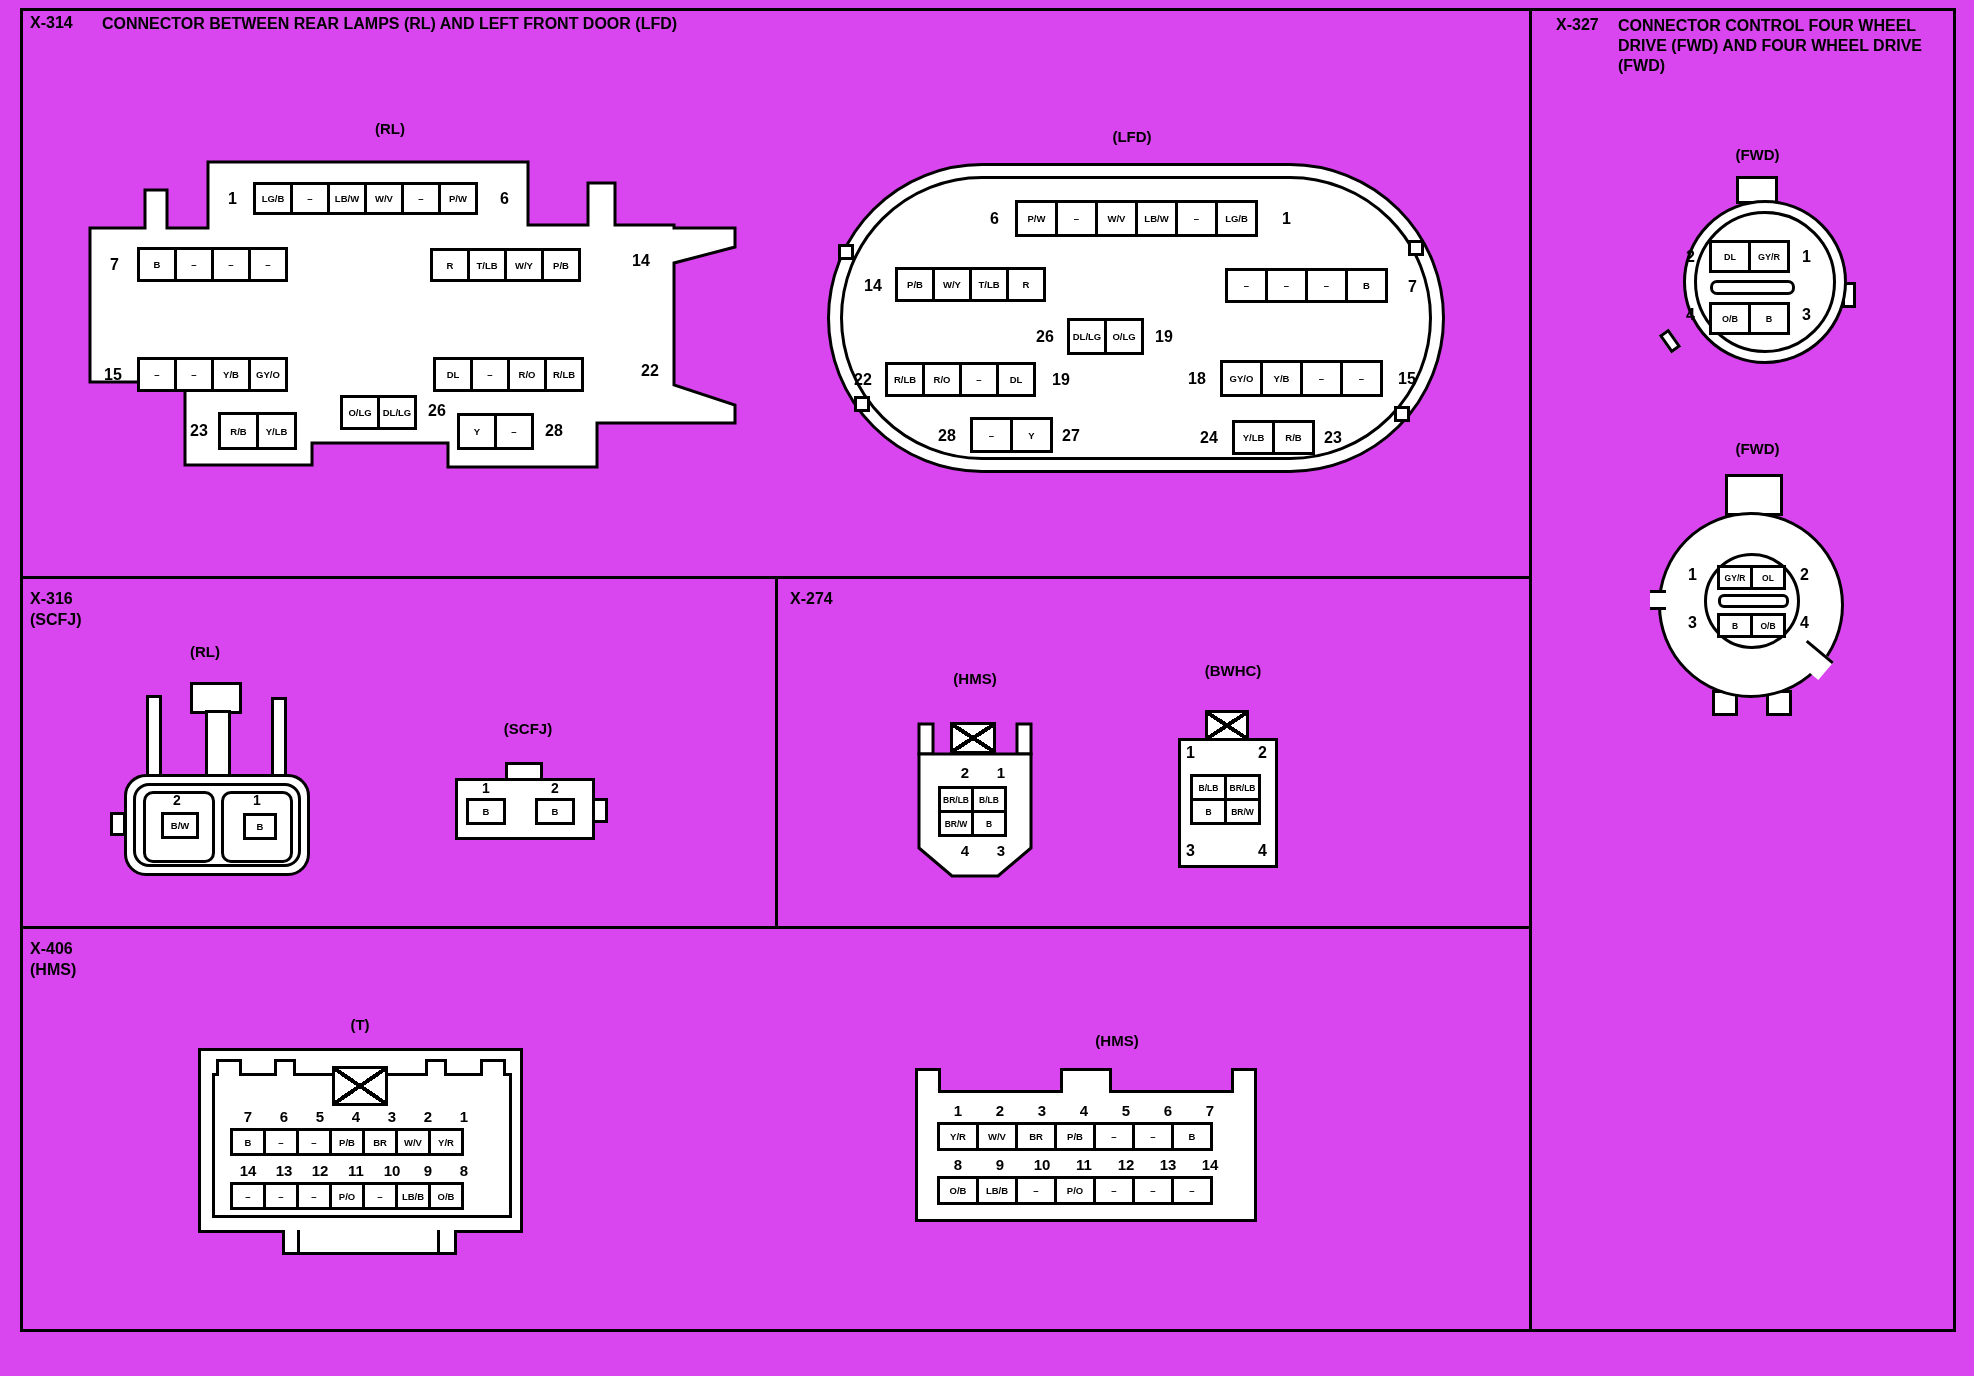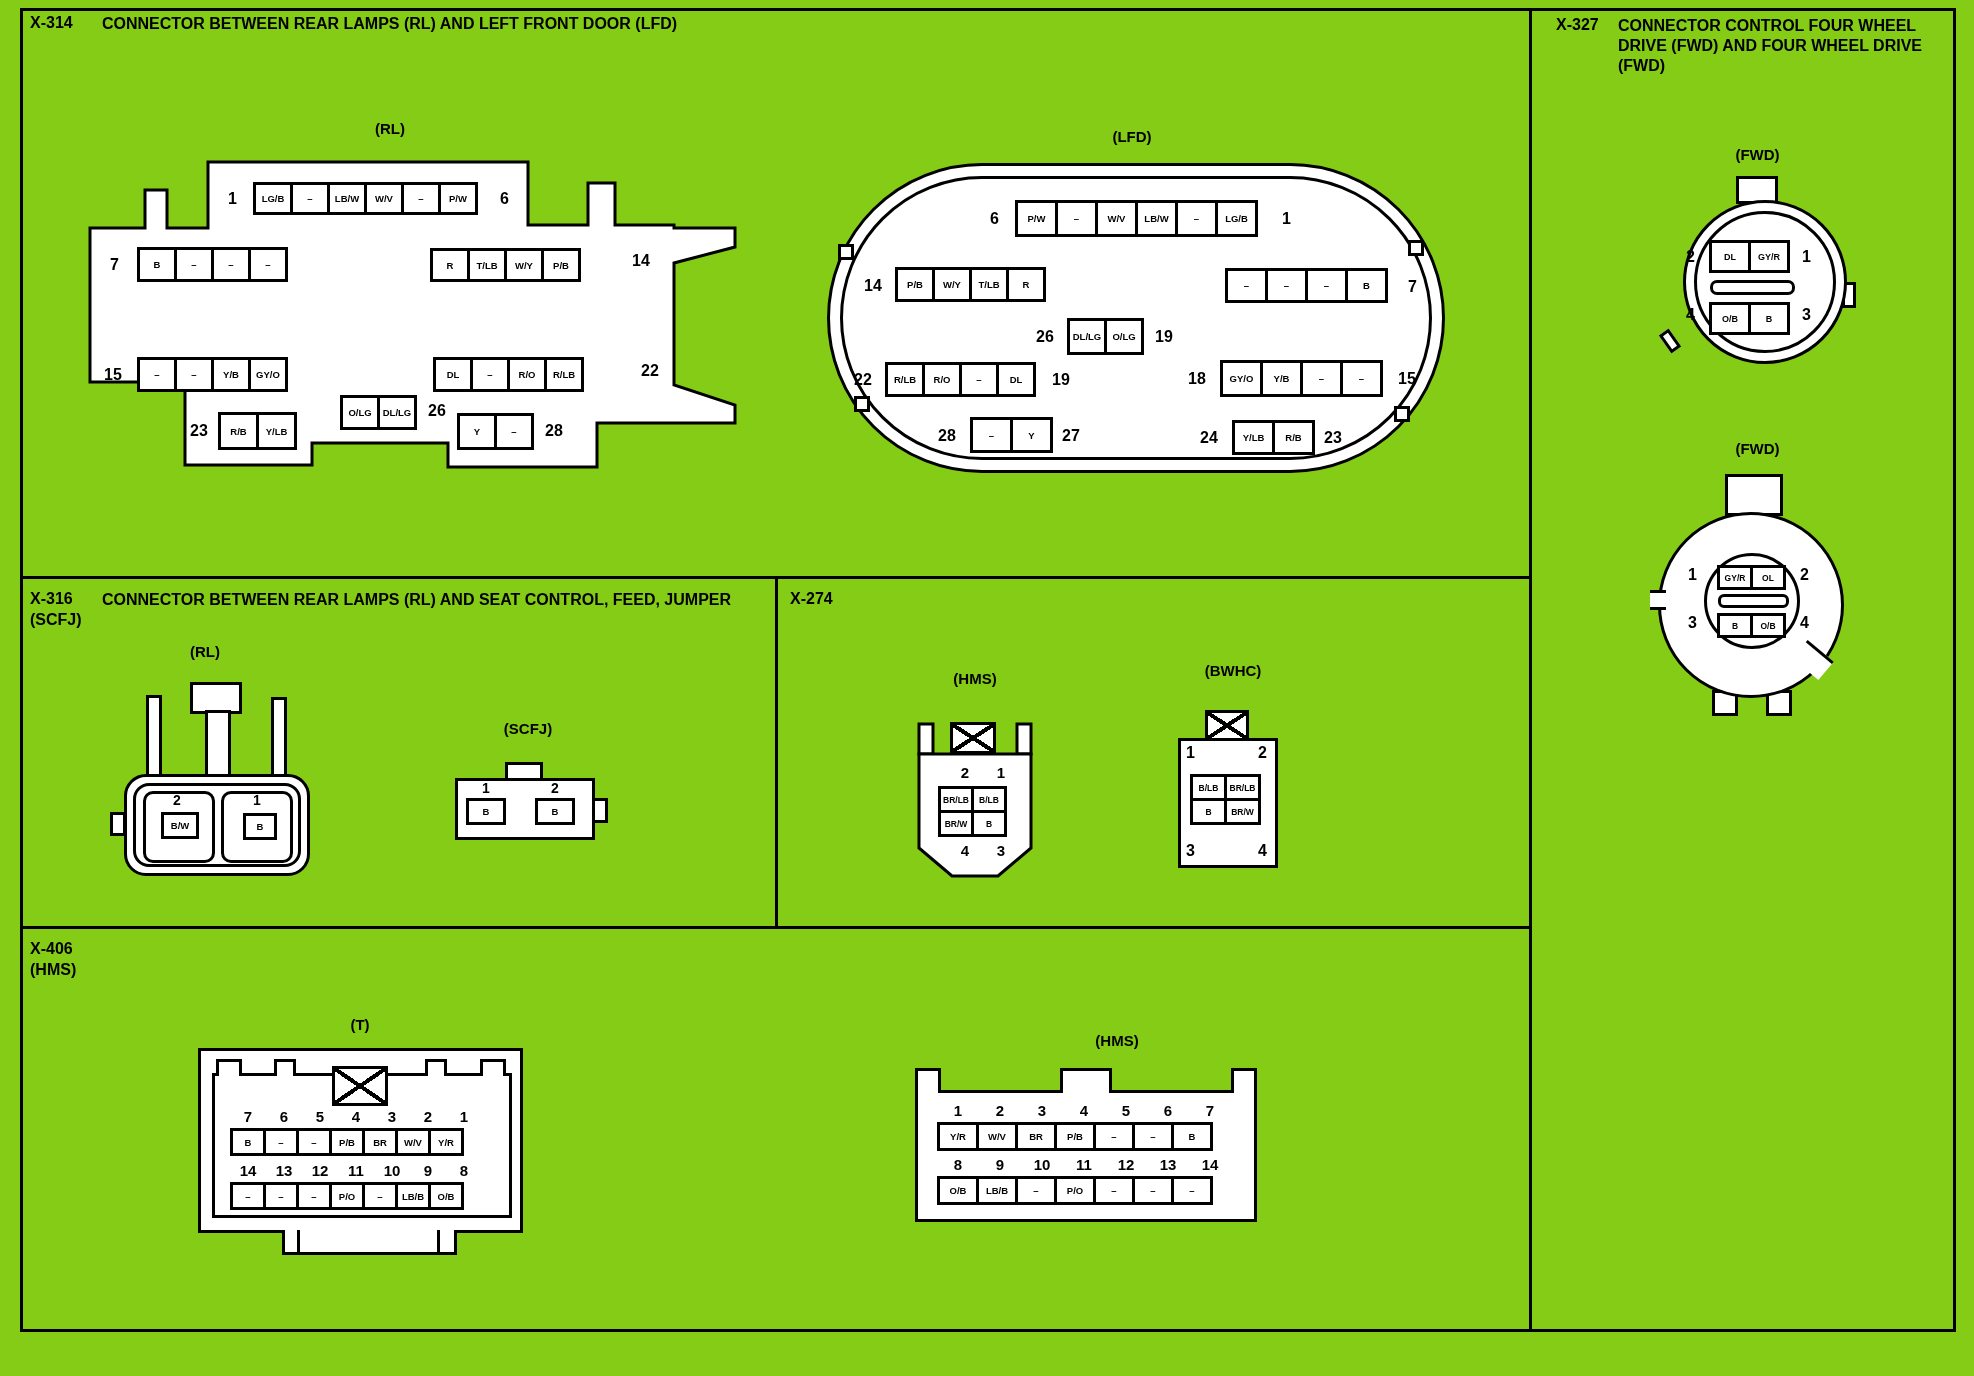--- a/index.html
+++ b/index.html
@@ -1,17 +1,17 @@
 <!DOCTYPE html>
 <html><head>
 <meta charset="utf-8">
 <style>
   html,body{margin:0;padding:0;background:#fff}
   body{font-family:"Liberation Sans",sans-serif;color:#000}
-  #canvas{position:relative;width:1974px;height:1376px;background:#84cc16;overflow:hidden}
+  #canvas{position:relative;width:1974px;height:1376px;background:#d946ef;overflow:hidden}
   .box{position:absolute;border:3px solid #000;background:#fff;box-sizing:border-box}
   .nofill{background:transparent}
   .circle{border-radius:50%}
   .line{position:absolute;background:#000}
   .hcode{position:absolute;font-weight:bold;font-size:16px;white-space:nowrap}
   .hdr{position:absolute;font-weight:bold;font-size:16px;white-space:pre-line;line-height:1.25}
   .clabel{position:absolute;font-weight:bold;font-size:15px;text-align:center}
   .pnum{position:absolute;font-weight:bold;font-size:16px;white-space:nowrap}
   .cells{position:absolute;display:flex}
   .cells.wrap{flex-wrap:wrap}
@@ -211,21 +211,20 @@
   <div class="pnum" style="left:1800px;top:566px">2</div>
   <div class="box" style="left:1718px;top:594px;width:71px;height:14px;border-radius:6px"></div>
   <div class="pnum" style="left:1688px;top:614px">3</div>
   <div class="cells" style="left:1717px;top:613px;--w:36px;--h:25px;--fs:8.5px">
       <div>B</div>
       <div>O/B</div>
     </div>
   <div class="pnum" style="left:1800px;top:614px">4</div>
 
   <div class="hcode" style="left:30px;top:590px">X-316</div>
-  <div class="hdr" style="left:102px;top:590px;width:660px">CONNECTOR BETWEEN REAR LAMPS (RL) AND SEAT CONTROL, FEED, JUMPER</div>
   <div class="hdr" style="left:30px;top:610px">(SCFJ)</div>
 
   <div class="clabel" style="left:160px;top:643px;width:90px">(RL)</div>
   <div class="box" style="left:146px;top:695px;width:16px;height:84px"></div>
   <div class="box" style="left:190px;top:682px;width:52px;height:32px"></div>
   <div class="box" style="left:205px;top:710px;width:26px;height:68px"></div>
   <div class="box" style="left:271px;top:697px;width:16px;height:82px"></div>
   <div class="box" style="left:110px;top:812px;width:16px;height:24px"></div>
   <div class="box" style="left:124px;top:774px;width:186px;height:102px;border-radius:22px"></div>
   <div class="box nofill" style="left:133px;top:783px;width:168px;height:84px;border-radius:16px"></div>

